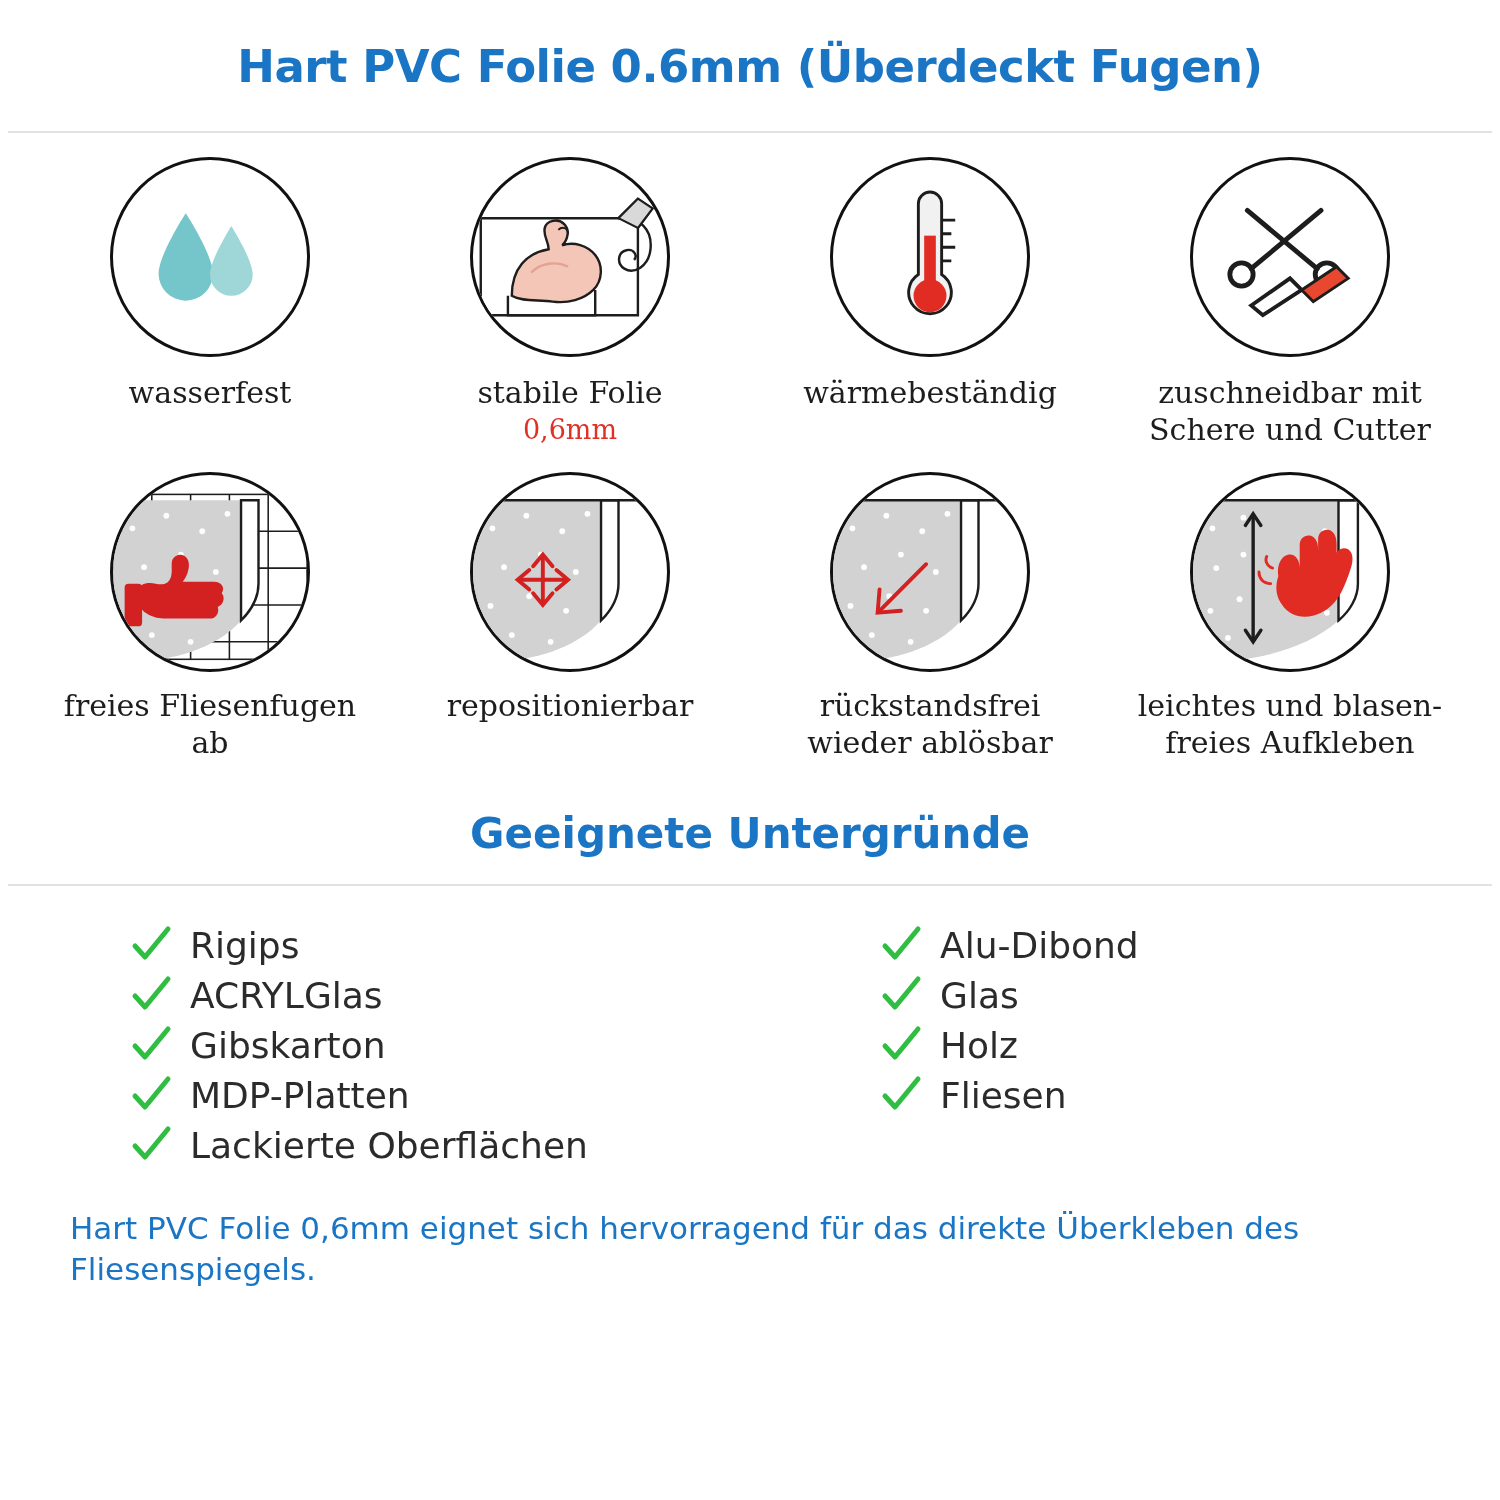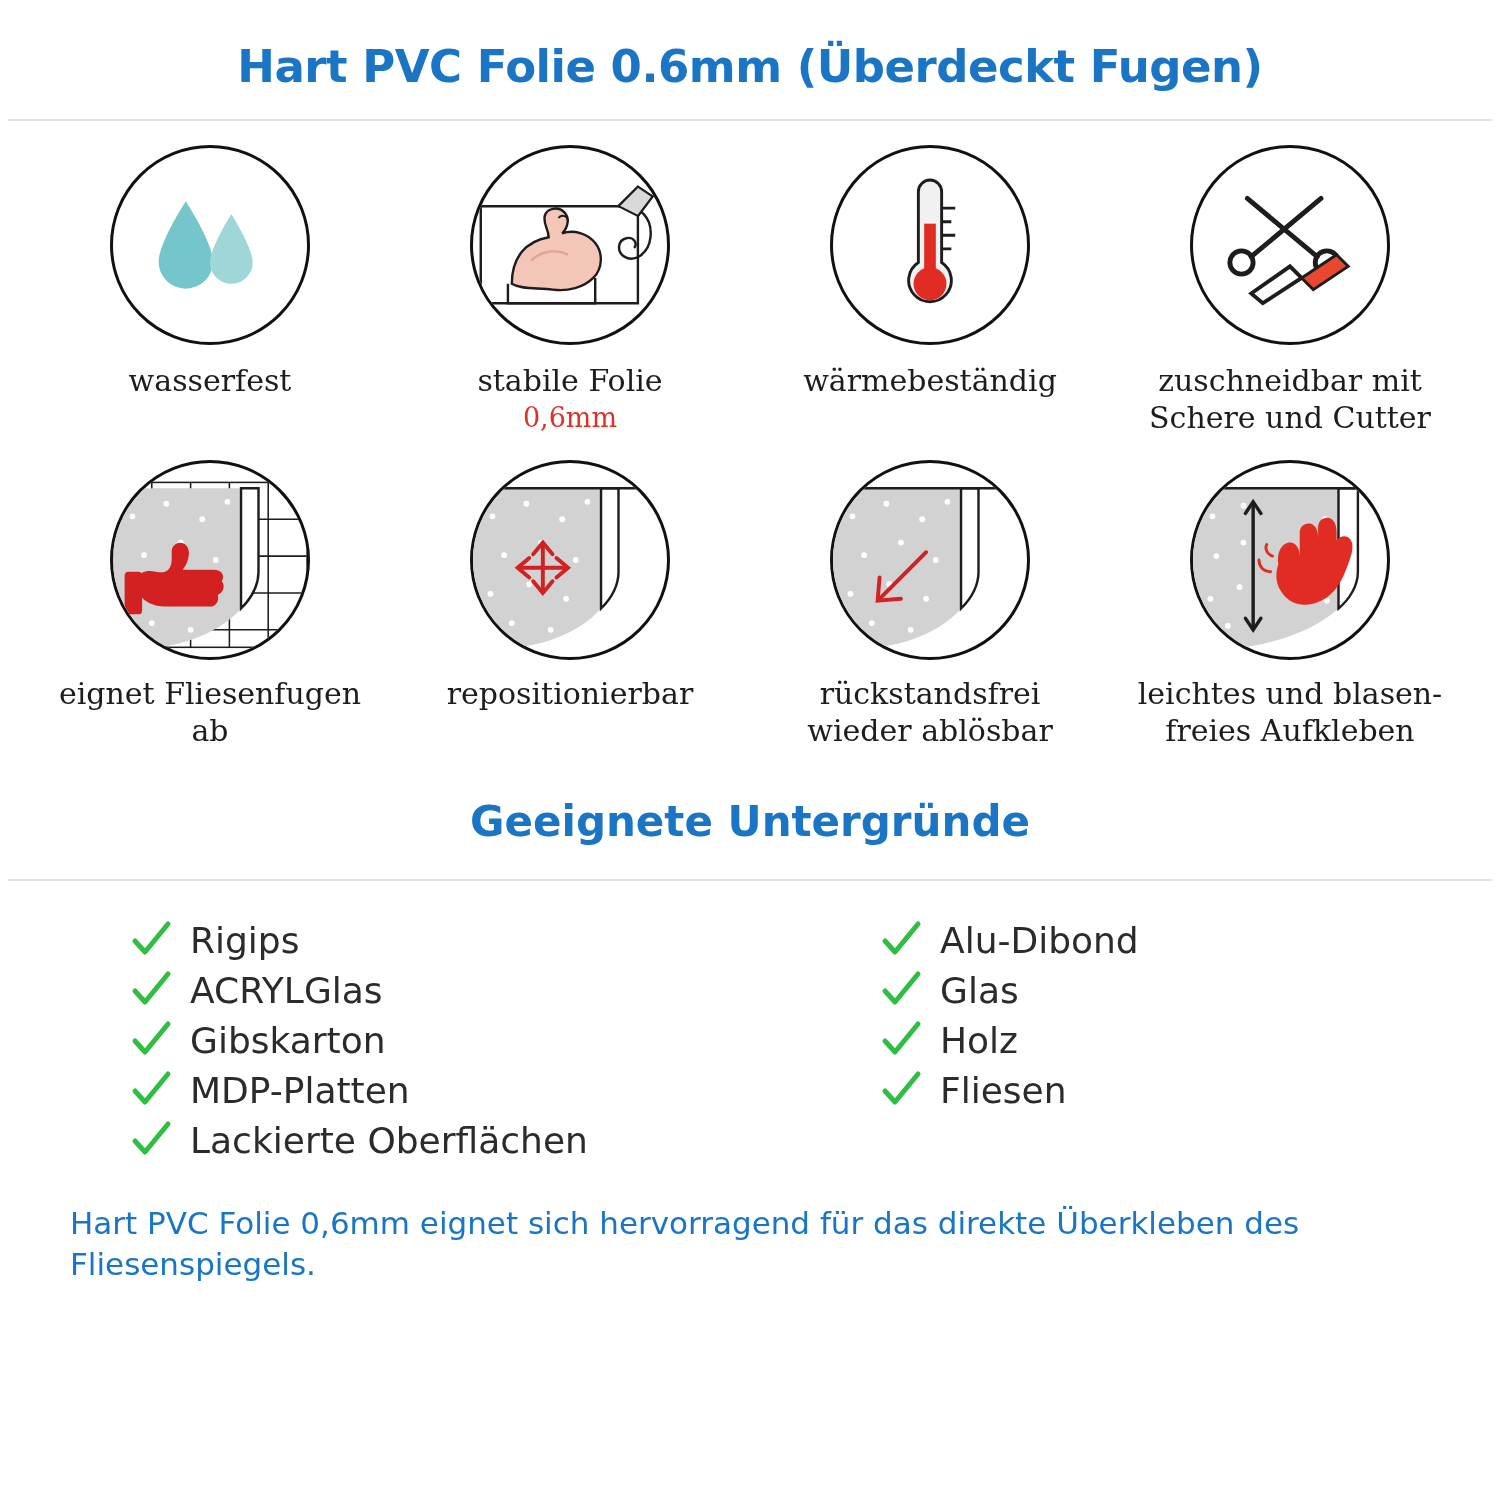--- a/index.html
+++ b/index.html
@@ -22,21 +22,21 @@
   }
 
   
   .main-title {
     text-align: center;
     color: #1a76c4;
     font-size: 45px;
     font-weight: bold;
     letter-spacing: -0.5px;
     padding-top: 40px;
-    padding-bottom: 26px;
+    padding-bottom: 38px;
   }
   .rule {
     height: 2px;
     background: #e2e2e2;
     margin: 0 8px;
   }
 
   
   .feature-grid {
     display: grid;
@@ -78,21 +78,21 @@
   }
   .row2 .feature-label { margin-top: 16px; }
 
   
   .sub-title {
     text-align: center;
     color: #1a76c4;
     font-size: 42px;
     font-weight: bold;
     margin-top: 48px;
-    margin-bottom: 33px;
+    margin-bottom: 26px;
   }
 
   
   .surfaces {
     display: grid;
     grid-template-columns: 1fr 1fr;
     padding: 38px 0 0 0;
     column-gap: 0;
     text-align: center;
   }
@@ -229,21 +229,21 @@
               <circle cx="18" cy="135" r="3"></circle>
               <circle cx="58" cy="125" r="3"></circle>
             <circle cx="96" cy="140" r="3"></circle>
               <circle cx="40" cy="165" r="3"></circle>
               <circle cx="80" cy="172" r="3"></circle>
           </g>
           <path d="M26 120 C26 112 36 110 44 112 C52 114 58 112 60 104 C62 96 58 88 64 84 C72 79 80 86 78 96 C77 104 72 110 72 110 L104 110 C112 110 116 116 112 122 C116 126 114 134 108 136 C110 142 106 148 100 148 L52 148 C40 148 26 140 26 130 Z" fill="#d32020"></path>
           <rect x="12" y="112" width="18" height="44" rx="4" fill="#d32020"></rect>
         </svg>
       </div>
-      <div class="feature-label">eignet Fliesenfugen ab</div>
+      <div class="feature-label">freies Fliesenfugen ab</div>
     </div>
 
     <div class="feature">
       <div class="circle">
         <svg viewBox="0 0 200 200" width="194" height="194">
           <path d="M0 26 L132 26 L132 150 C100 186 40 196 0 190 Z" fill="#d2d2d2"></path>
           <path d="M132 26 L132 150 C142 140 150 126 150 112 L150 26 Z" fill="#ffffff" stroke="#1d1d1d" stroke-width="2.5"></path>
           <path d="M0 26 L200 26" stroke="#1d1d1d" stroke-width="2.5" fill="none"></path>
           <g fill="#ffffff">
             <circle cx="20" cy="55" r="3"></circle>

